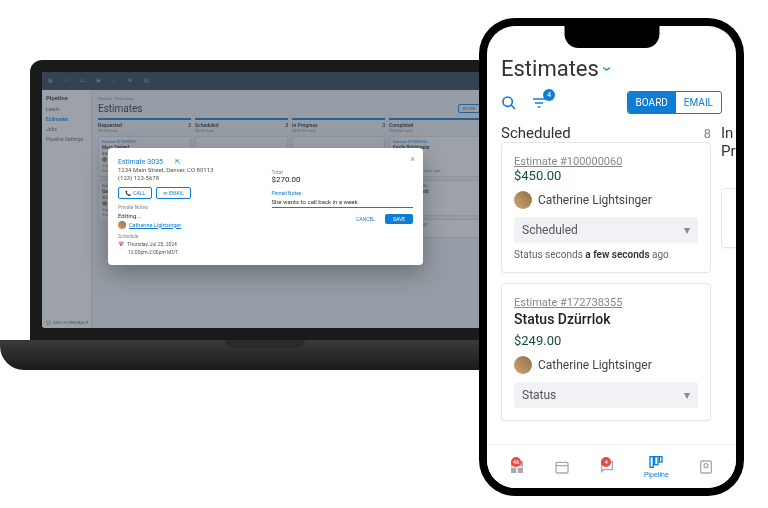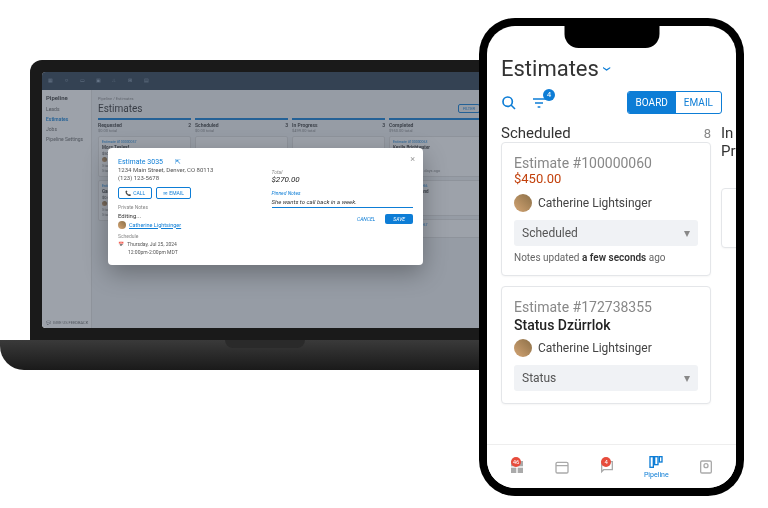--- a/index.html
+++ b/index.html
@@ -36,21 +36,21 @@
 .lt-avatar { width: 5px; height: 5px; border-radius: 50%; background: linear-gradient(45deg, #d4a574, #8b6f47); }
 .lt-status { color: #888; }
 
 
 .modal { position: absolute; left: 108px; top: 148px; width: 315px; background: #fff; border-radius: 4px; box-shadow: 0 8px 24px rgba(0,0,0,0.3); z-index: 20; padding: 10px; font-size: 7px; }
 .modal-close { position: absolute; right: 8px; top: 6px; color: #999; cursor: pointer; font-size: 9px; }
 .modal-est { color: #0d7dd6; font-size: 7px; display: flex; align-items: center; gap: 12px; }
 .modal-name { font-size: 11px; font-weight: 600; color: #222; margin: 2px 0 4px; }
 .modal-body { display: flex; gap: 12px; }
 .modal-left { flex: 1; }
-.modal-right { flex: 1; font-style: italic; }
+.modal-right { flex: 1; }
 .modal-addr { font-size: 6px; color: #555; line-height: 1.3; }
 .modal-btns { display: flex; gap: 4px; margin: 5px 0; }
 .modal-btn { border: 1px solid #0d7dd6; color: #0d7dd6; font-size: 5px; padding: 2px 6px; border-radius: 2px; display: flex; align-items: center; gap: 2px; }
 .modal-label { font-size: 5px; color: #888; margin-top: 4px; }
 .modal-notes { font-size: 6px; color: #333; margin-top: 2px; }
 .modal-sched { display: flex; align-items: center; gap: 3px; margin-top: 2px; font-size: 5px; color: #555; }
 .modal-priv-link { color: #0d7dd6; font-size: 6px; }
 .modal-total-label { font-size: 5px; color: #888; margin-top: 3px; }
 .modal-total { font-size: 8px; color: #222; }
 .modal-pinned-label { color: #0d7dd6; font-size: 5px; margin-top: 6px; }
@@ -73,23 +73,23 @@
 .ph-badge { position: absolute; top: -6px; right: -8px; background: #0d7dd6; color: #fff; font-size: 8px; width: 12px; height: 12px; border-radius: 50%; display: flex; align-items: center; justify-content: center; }
 .ph-toggle { display: flex; border: 1px solid #0d7dd6; border-radius: 3px; overflow: hidden; font-size: 10px; }
 .ph-toggle-btn { padding: 5px 8px; color: #0d7dd6; }
 .ph-toggle-btn.active { background: #0d7dd6; color: #fff; }
 .ph-cols { display: flex; gap: 10px; margin-top: 6px; }
 .ph-col { min-width: 210px; }
 .ph-col-head { display: flex; justify-content: space-between; font-size: 15px; color: #333; align-items: baseline; }
 .ph-col-head .count { color: #888; font-size: 13px; }
 .ph-col-sub { font-size: 11px; color: #888; margin: 2px 0 10px; }
 .ph-card { background: #fff; border: 1px solid #e4e6e9; border-radius: 4px; padding: 12px; margin-bottom: 10px; box-shadow: 0 1px 2px rgba(0,0,0,0.04); }
-.ph-card-est { color: #888; font-size: 14px; }
+.ph-card-est { color: #888; font-size: 11px; text-decoration: underline; }
 .ph-card-name { font-size: 14px; font-weight: 500; color: #222; margin: 2px 0 6px; }
-.ph-card-amt { font-size: 13px; color: #c2410c; margin-bottom: 8px; }
+.ph-card-amt { font-size: 13px; color: #14532d; margin-bottom: 8px; }
 .ph-card-user { display: flex; align-items: center; gap: 6px; font-size: 12px; color: #444; margin-bottom: 8px; }
 .ph-avatar { width: 18px; height: 18px; border-radius: 50%; background: linear-gradient(45deg, #d4a574, #8b6f47); }
 .ph-select { background: #f0f2f5; border-radius: 3px; padding: 6px 8px; font-size: 12px; color: #555; display: flex; justify-content: space-between; align-items: center; }
 .ph-status-text { font-size: 10px; color: #666; margin-top: 6px; }
 .ph-status-text b { color: #333; font-weight: 600; }
 .ph-bottom { position: absolute; bottom: 0; left: 0; right: 0; height: 44px; background: #fff; border-top: 1px solid #eee; display: flex; justify-content: space-around; align-items: center; padding: 0 8px; }
 .ph-nav { display: flex; flex-direction: column; align-items: center; gap: 1px; font-size: 7px; color: #aaa; position: relative; }
 .ph-nav.active { color: #0d7dd6; }
 .ph-nav-icon { width: 16px; height: 16px; }
 .ph-nav-badge { position: absolute; top: -2px; right: 4px; background: #e74c3c; color: #fff; font-size: 6px; min-width: 10px; height: 10px; border-radius: 5px; display: flex; align-items: center; justify-content: center; padding: 0 2px; }
@@ -331,27 +331,28 @@
             <div class="ph-card-amt">$450.00</div>
             <div class="ph-card-user">
               <span class="ph-avatar"></span>
               <span>Catherine Lightsinger</span>
             </div>
             <div class="ph-select">
               <span>Scheduled</span>
               <span style="color:#888;">▾</span>
             </div>
             <div class="ph-status-text">
-              <span>Notes updated </span><b>a few seconds</b><span> ago</span>
+              <span>Status seconds </span><b>a few seconds</b><span> ago</span>
             </div>
           </div>
 
           <div class="ph-card">
             <div class="ph-card-est">Estimate #172738355</div>
             <div class="ph-card-name">Status Dzürrlok</div>
+            <div class="ph-card-amt">$249.00</div>
             <div class="ph-card-user">
               <span class="ph-avatar"></span>
               <span>Catherine Lightsinger</span>
             </div>
             <div class="ph-select">
               <span>Status</span>
               <span style="color:#888;">▾</span>
             </div>
           </div>
         </div>

